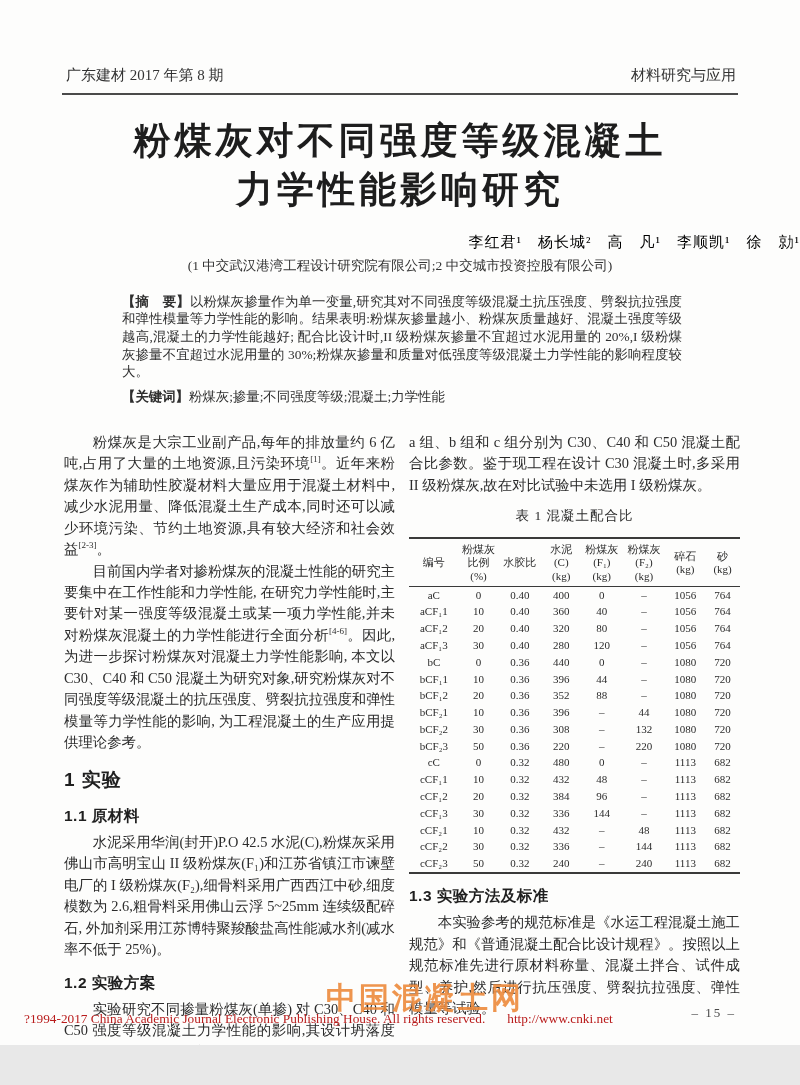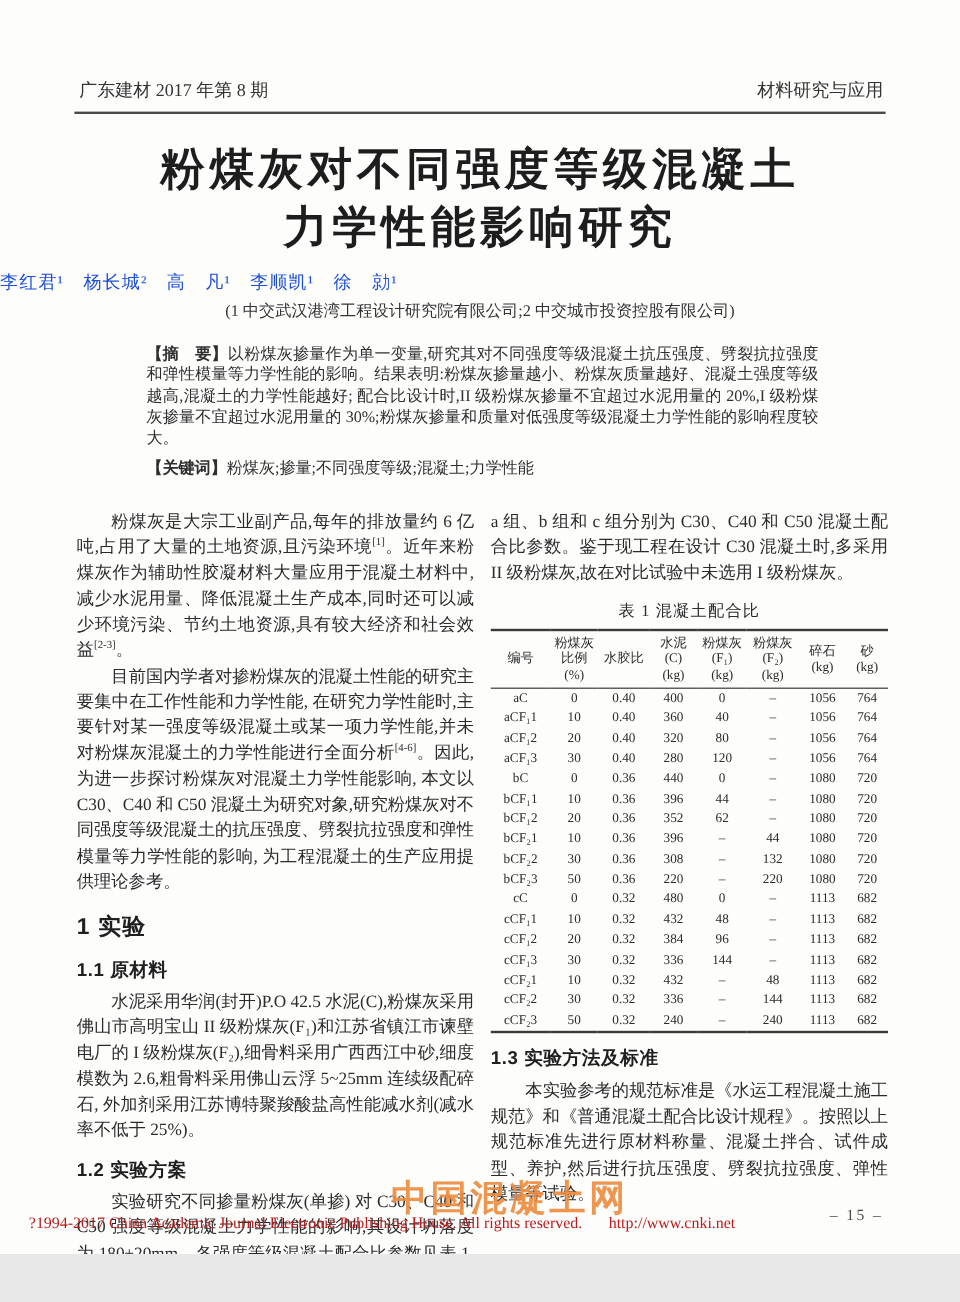--- a/index.html
+++ b/index.html
@@ -25,22 +25,22 @@
   
   .paper-title{
     margin-top:22px;
     text-align:center;
     font-family:"Liberation Sans","DejaVu Sans",sans-serif;
     font-weight:700;
     font-size:37px;line-height:1.32;
     letter-spacing:4px;color:#1d1d1d;
   }
   .authors{
-    margin-top:11px;text-align:left;
-    font-size:15px;letter-spacing:1px;color:#1d4ed8;
+    margin-top:18px;text-align:right;
+    font-size:15px;letter-spacing:1px;color:#000000;
   }
   .affiliation{
     margin-top:5px;text-align:center;
     font-size:13.5px;color:#333;
   }
   
   .abstract{
     margin:18px 118px 0 122px;
     font-size:13.4px;line-height:1.32;
     text-align:justify;color:#2f2f2f;
@@ -65,21 +65,21 @@
     margin:12px 0 8px;color:#1f1f1f;
   }
   h3.sec{
     font-family:"Liberation Sans","DejaVu Sans",sans-serif;
     font-size:15.5px;font-weight:600;letter-spacing:0.5px;
     margin:10px 0 5px;color:#1f1f1f;
   }
   
   .tbl-caption{
     text-align:center;font-size:13.5px;letter-spacing:1px;
-    margin:10px 0 5px;color:#2b2b2b;
+    margin:10px 0 11px;color:#2b2b2b;
   }
   table.mix{
     width:100%;border-collapse:collapse;table-layout:fixed;
     font-size:11px;line-height:1.2;
     border-top:2px solid #3a3a3a;border-bottom:2px solid #3a3a3a;
   }
   table.mix th{
     font-weight:400;white-space:pre-line;vertical-align:middle;
     padding:4px 0 3px;border-bottom:1.5px solid #3a3a3a;text-align:center;
   }
@@ -239,21 +239,21 @@
               <td>44</td>
               <td>–</td>
               <td>1080</td>
               <td>720</td>
             </tr>
             <tr>
               <td>bCF₁2</td>
               <td>20</td>
               <td>0.36</td>
               <td>352</td>
-              <td>62</td>
+              <td>88</td>
               <td>–</td>
               <td>1080</td>
               <td>720</td>
             </tr>
             <tr>
               <td>bCF₂1</td>
               <td>10</td>
               <td>0.36</td>
               <td>396</td>
               <td>–</td>

